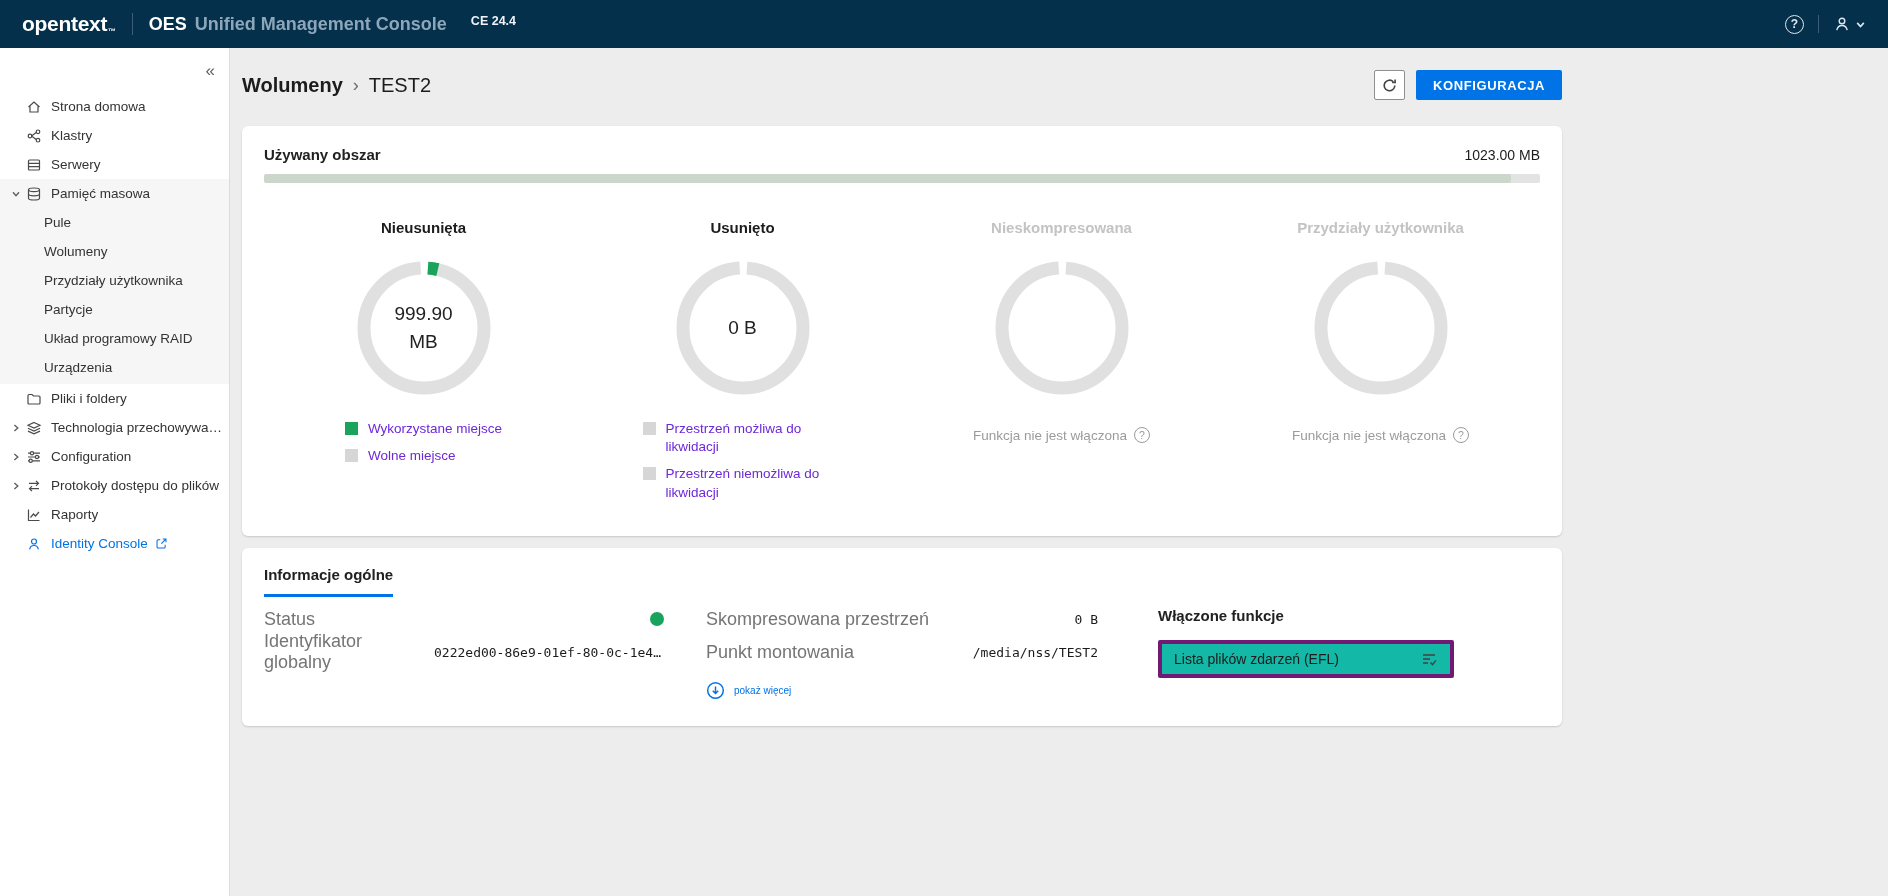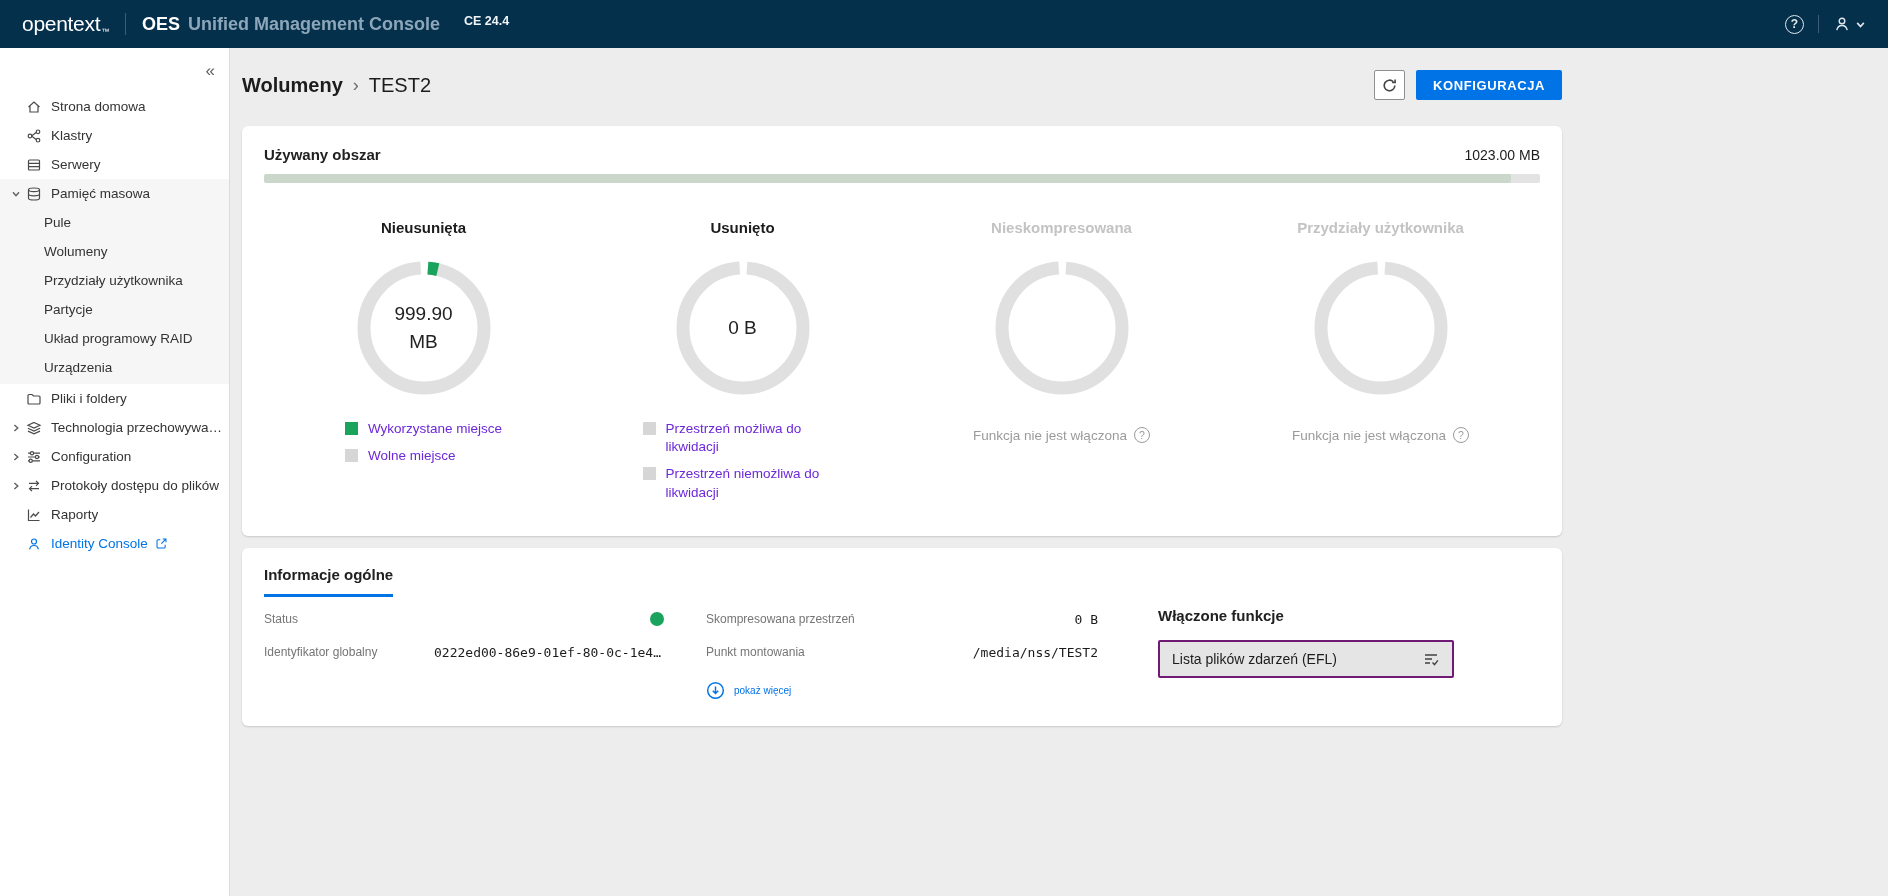--- a/index.html
+++ b/index.html
@@ -1,21 +1,21 @@
 <!DOCTYPE html>
 <html><head>
 <meta charset="utf-8">
 <style>
   *{box-sizing:border-box;margin:0;padding:0}
   html,body{width:1888px;height:896px}
   body{font-family:"Liberation Sans",sans-serif;background:#ededed;overflow:hidden;color:#212121}
 
   
   .topbar{height:48px;background:#05304c;display:flex;align-items:center;padding:0 22px;color:#fff}
-  .logo{font-size:21px;font-weight:400;letter-spacing:-0.3px;display:flex;align-items:flex-end}
+  .logo{font-size:21px;font-weight:700;letter-spacing:-0.3px;display:flex;align-items:flex-end}
   .logo .tm{font-size:8px;margin-top:2px;margin-left:1px}
   .tb-div{width:1px;height:22px;background:#3c5d76;margin:0 16px}
   .product{display:flex;align-items:flex-start;gap:8px}
   .product .p-bold{font-size:18px;font-weight:700;color:#fff}
   .product .p-name{font-size:18px;font-weight:600;color:#8da6b9}
   .version{font-size:12.5px;font-weight:700;margin-left:16px;color:#f0f4f8}
   .tb-right{margin-left:auto;display:flex;align-items:center;gap:14px}
   .help-circ{width:19px;height:19px;border:1.4px solid #dfe7ee;border-radius:50%;display:flex;align-items:center;justify-content:center;font-size:12px;font-weight:700;color:#dfe7ee;cursor:pointer}
   .tb-sep{width:1px;height:18px;background:#3c5d76}
   .user-menu{display:flex;align-items:center;gap:4px;cursor:pointer}
@@ -69,26 +69,26 @@
   .disabled-note{margin-top:24px;display:flex;align-items:center;justify-content:center;gap:7px;font-size:13.5px;color:#9b9b9b}
   .q-circ{width:16px;height:16px;border:1.2px solid #9b9b9b;border-radius:50%;display:flex;align-items:center;justify-content:center;font-size:10.5px;color:#9b9b9b;cursor:pointer}
 
   .card2{padding:18px 22px 26px;display:block}
   .tab{display:inline-block;font-size:15px;font-weight:700;padding-bottom:11px;border-bottom:3px solid #0073e7;cursor:pointer}
   .info-grid{display:flex;margin-top:6px}
   .info-col1{width:400px}
   .info-col2{width:392px;margin-left:42px}
   .info-col3{margin-left:60px;flex:1}
   .info-row{height:33px;display:flex;align-items:center;justify-content:space-between}
-  .i-label{font-size:12px;color:#757575}
+  .i-label{font-size:18px;color:#757575}
   .i-value{font-size:13px;font-family:"DejaVu Sans Mono",monospace;color:#1c1c1c;max-width:230px;overflow:hidden;text-overflow:ellipsis;white-space:nowrap}
   .dot{width:14px;height:14px;border-radius:50%;background:#1aa35c}
   .show-more{margin-top:12px;display:flex;align-items:center;gap:9px;color:#0073e7;font-size:10px;font-weight:500;cursor:pointer}
   .feat-title{font-size:15px;font-weight:700;margin:4px 0 16px}
-  .feat-btn{width:296px;height:38px;background:#e5e5e5;border:2px solid #701a75;border-radius:2px;display:flex;align-items:center;justify-content:space-between;padding:0 12px;font-size:14px;color:#1c1c1c;cursor:pointer}
+  .feat-btn{width:296px;height:38px;background:#14b8a6;border:4px solid #701a75;border-radius:2px;display:flex;align-items:center;justify-content:space-between;padding:0 12px;font-size:14px;color:#1c1c1c;cursor:pointer}
 </style>
 </head>
 <body>
 
 <header class="topbar">
   <div class="logo">
     <span>opentext</span>
     <span class="tm">™</span>
   </div>
   <div class="tb-div"></div>

